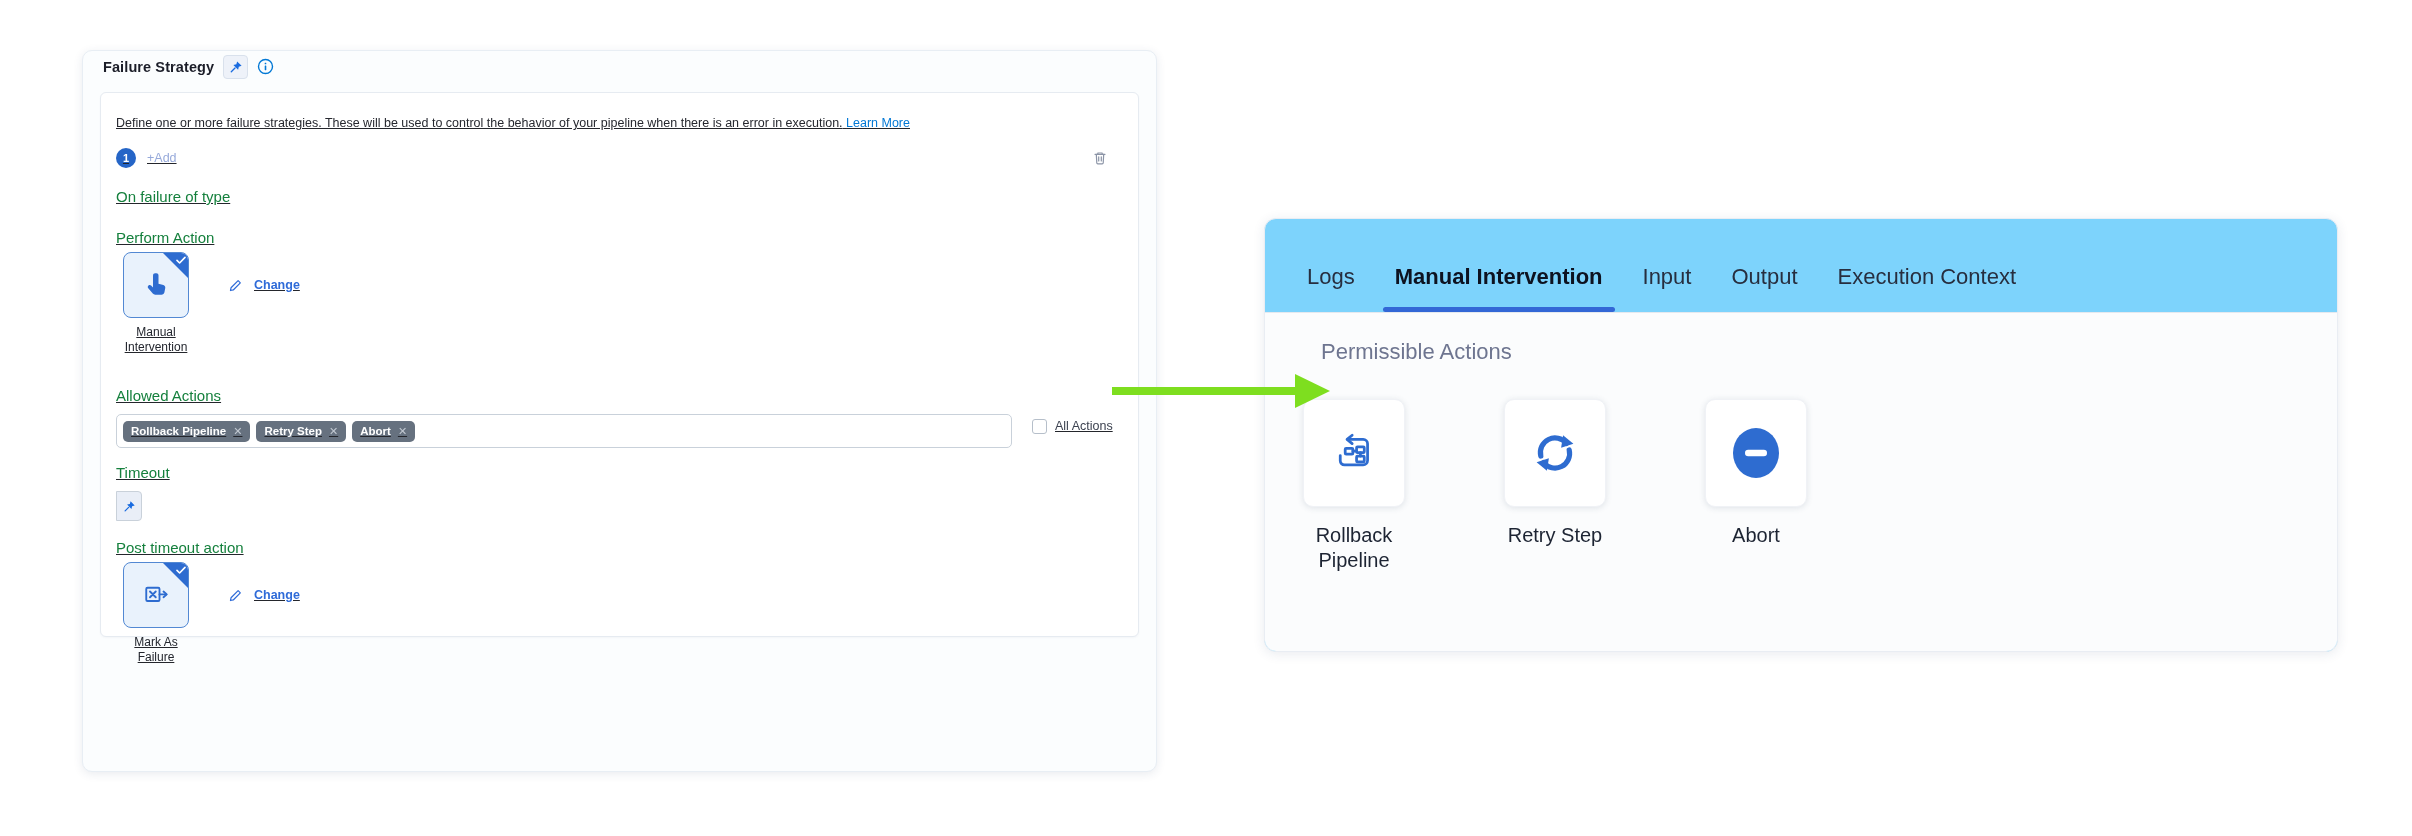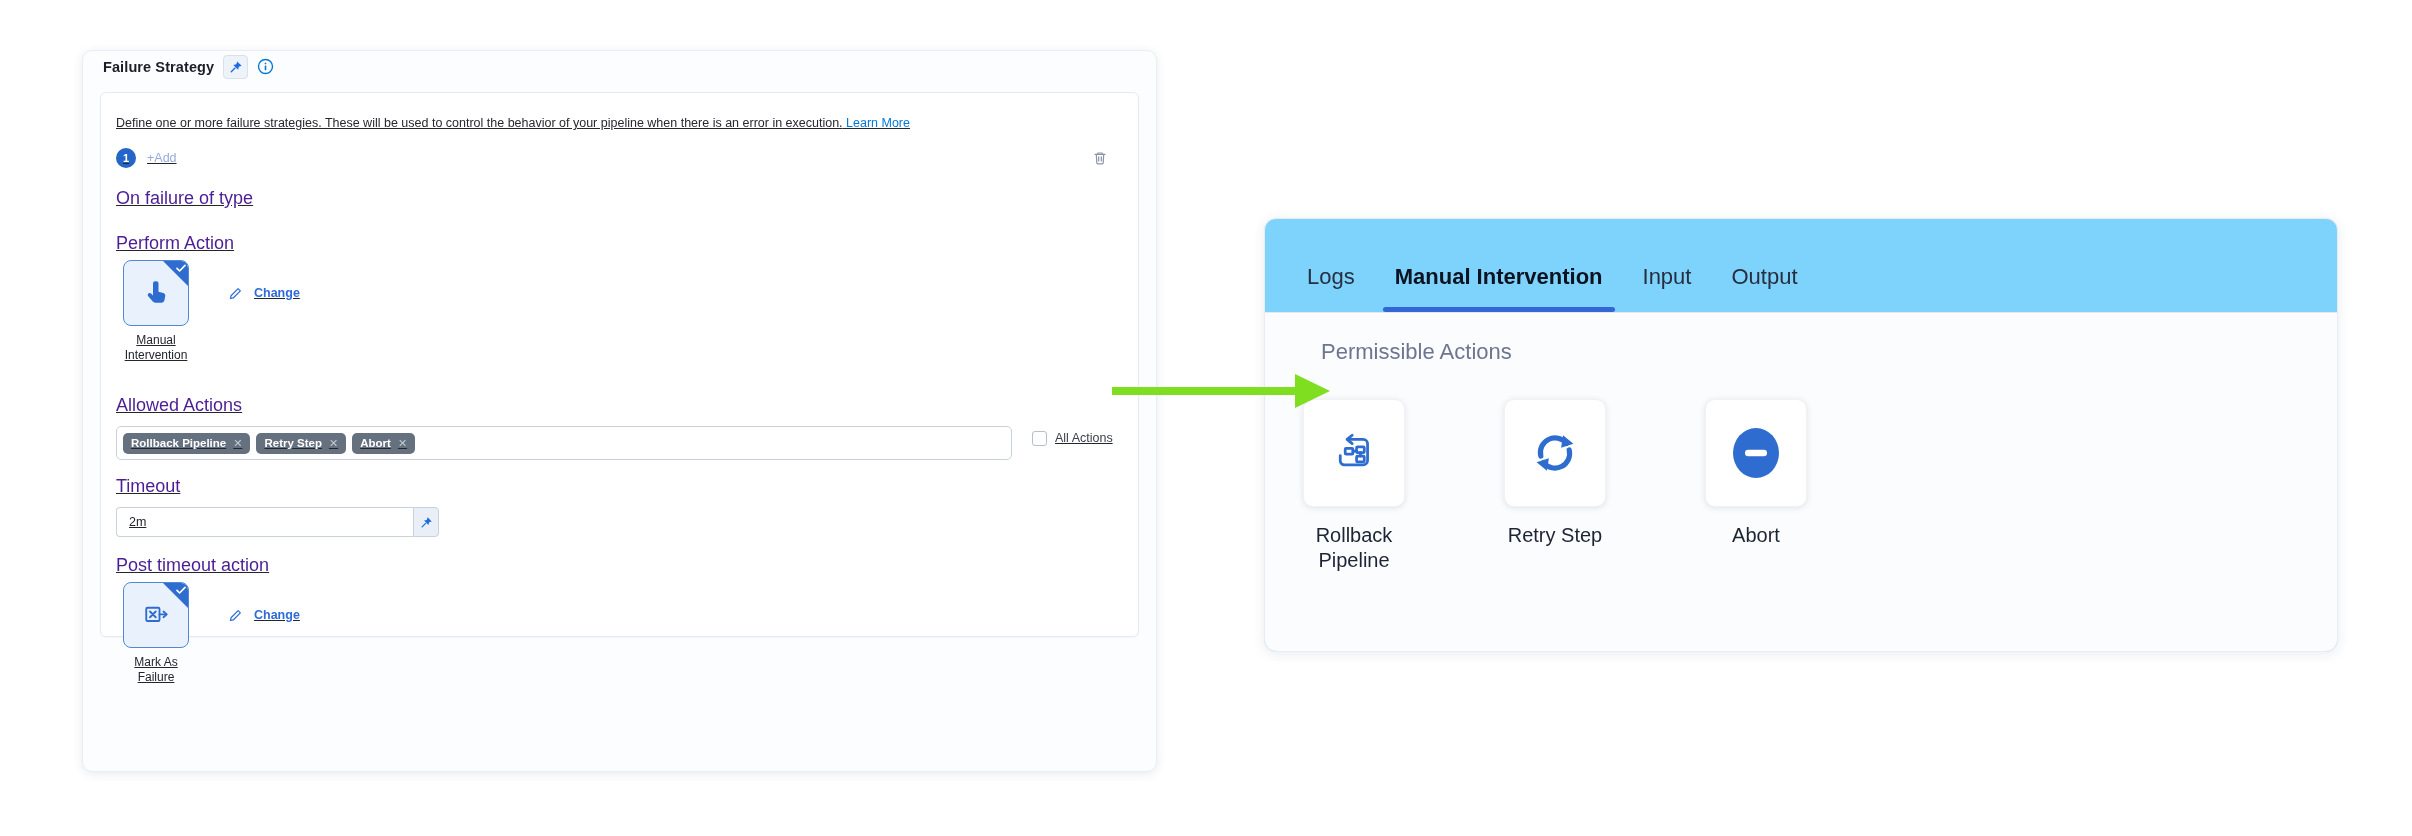--- a/index.html
+++ b/index.html
@@ -35,21 +35,21 @@
   .desc a { color:#0278d5; text-decoration:none; cursor:pointer; }
 
   .strat-row { margin-top:17px; display:flex; align-items:center; gap:11px; height:20px; }
   .badge {
     width:20px; height:20px; border-radius:50%; background:#2565c7; color:#fff;
     font-size:11px; font-weight:700; display:flex; align-items:center; justify-content:center; cursor:pointer;
   }
   .add-link { background:none; border:none; color:#96a9da; font-size:12.5px; cursor:pointer; font-family:inherit; }
   .trash { position:absolute; top:56px; right:30px; width:16px; height:18px; cursor:pointer; }
 
-  .f-label { margin-top:20px; font-size:18px; color:#4c1d95; display:block; }
+  .f-label { margin-top:20px; font-size:15px; color:#15803d; display:block; }
   .row { display:flex; align-items:center; }
 
   .select-input {
     margin-top:10px; width:896px; height:28px; background:#e9ecef; border-radius:4px;
     display:flex; align-items:center; padding:0 9px; cursor:pointer;
   }
   .select-input .ph { color:#99a1ad; font-size:12.5px; }
 
   .cb-row { display:flex; align-items:center; gap:8px; cursor:pointer; }
   .cb {
@@ -231,23 +231,20 @@
           </span>
         </div>
         <label class="cb-row cb-all-actions">
           <span class="cb unchecked"></span>
           <span class="cb-label">All Actions</span>
         </label>
       </div>
 
       <label class="f-label" style="margin-top:16px;">Timeout</label>
       <div class="row timeout-row">
-        <div class="timeout-input">
-          <span class="val">2m</span>
-        </div>
         <span class="pin-addon">
           <span>
             <svg width="13" height="13" viewBox="0 0 16 16">
               <path d="M9.3 1.6 L14.4 6.7 L11.2 7.6 L10.4 11 L5 5.6 L8.4 4.8 Z" fill="#1a6ce0"></path>
               <path d="M6.9 9.1 L2.6 13.4" stroke="#1a6ce0" stroke-width="1.5" stroke-linecap="round"></path>
             </svg>
           </span>
         </span>
       </div>
 
@@ -297,20 +294,23 @@
         <span>Logs</span>
       </div>
       <div class="tab active">
         <span>Manual Intervention</span>
       </div>
       <div class="tab">
         <span>Input</span>
       </div>
       <div class="tab">
         <span>Output</span>
+      </div>
+      <div class="tab">
+        <span>Execution Context</span>
       </div>
     </div>
 
     <div class="rp-content">
       <h2 class="rp-title">Permissible Actions</h2>
 
       <div class="actions-row">
 
         <div class="action-item">
           <div class="acard">

